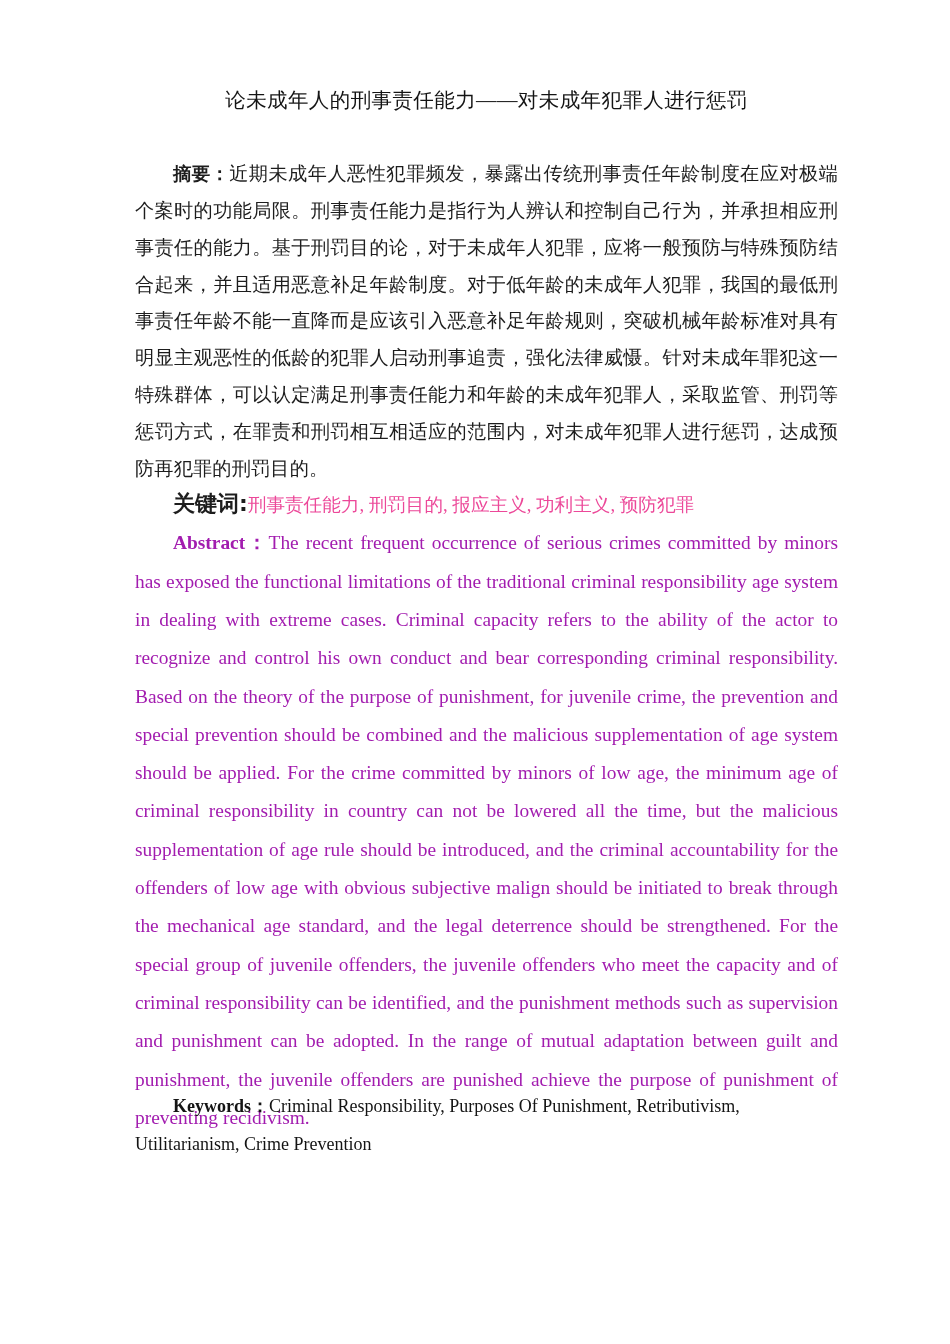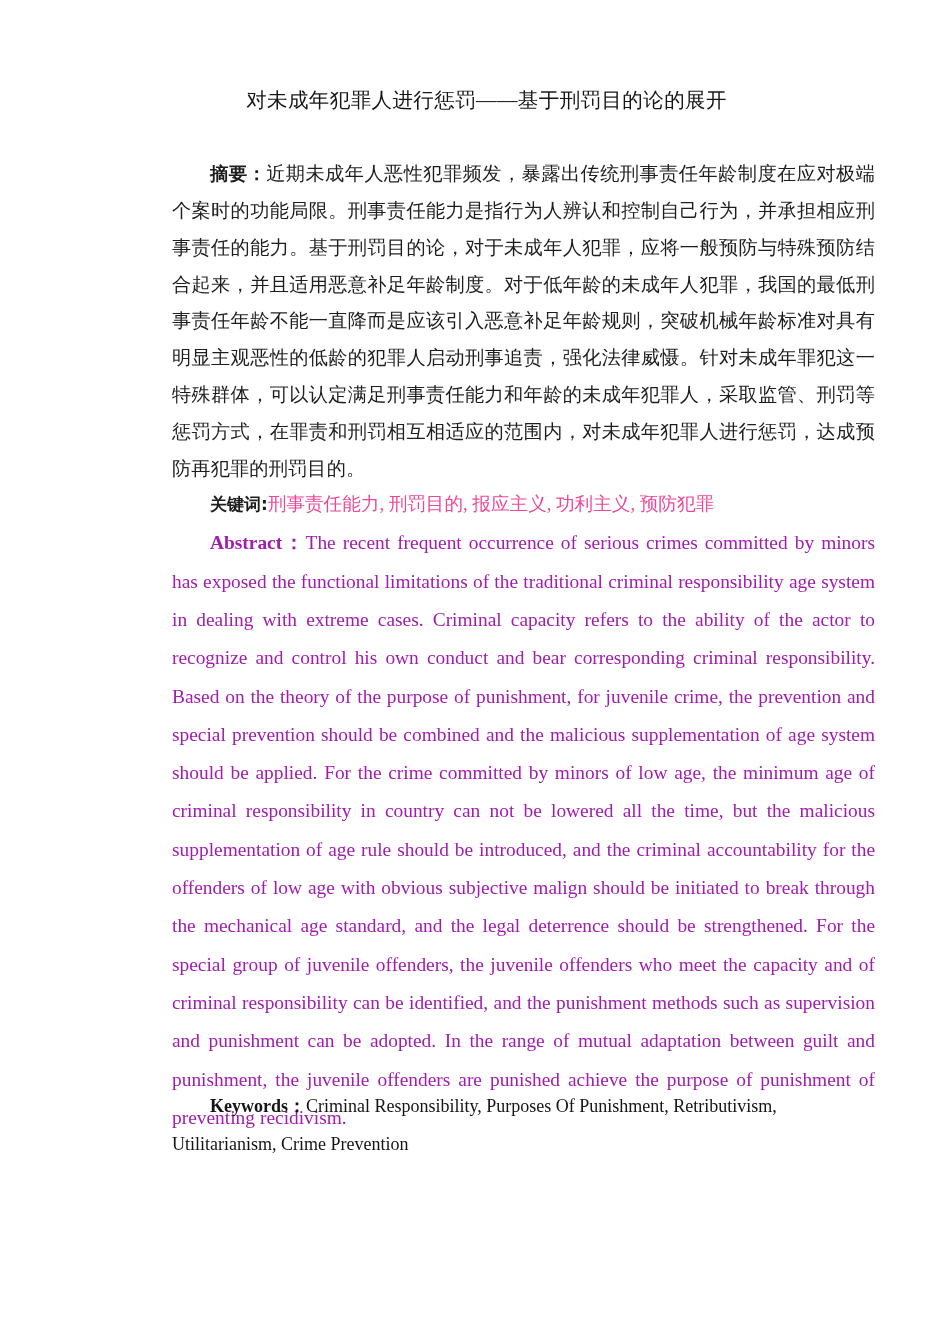--- a/index.html
+++ b/index.html
@@ -46,21 +46,20 @@
     font-weight: 400;
     letter-spacing: 0.4px;
     line-height: 30px;
     color: #141414;
   }
 
   .block {
     position: absolute;
     left: 0;
     width: 703px;
-    margin-left: 37px;
   }
 
   
   .cn-abstract {
     top: 137px;
     text-align: justify;
     text-align-last: left;
     text-justify: inter-character;
     font-size: 19.2px;
     line-height: 36.8px;
@@ -79,21 +78,21 @@
   .cn-keywords {
     top: 470px;
     font-size: 18.6px;
     line-height: 30px;
     text-indent: 38px;
     color: #1d1d1d;
   }
   .cn-keywords .lbl {
     font-weight: 700;
     font-family: "DejaVu Sans", "Liberation Sans", sans-serif;
-    font-size: 17px;
+    font-size: 22px;
   }
   .cn-keywords .kw {
     font-family: "Liberation Serif", "DejaVu Serif", serif;
     color: #ec4899;
   }
 
   
   .en-abstract {
     top: 505px;
     text-align: justify;
@@ -124,21 +123,21 @@
   .sep-colon {
     font-family: "DejaVu Sans", "Liberation Sans", sans-serif;
   }
 </style>
 </head>
 <body>
 
 <div class="page">
   <div class="content">
 
-    <h1 class="doc-title">对未成年犯罪人进行惩罚——基于刑罚目的论的展开</h1>
+    <h1 class="doc-title">论未成年人的刑事责任能力——对未成年犯罪人进行惩罚</h1>
 
     <p class="block cn-abstract"><span class="lbl">摘要</span><span class="lbl sep-colon">：</span><span>近期未成年人恶性犯罪频发，暴露出传统刑事责任年龄制度在应对极端个案时的功能局限。刑事责任能力是指行为人辨认和控制自己行为，并承担相应刑事责任的能力。基于刑罚目的论，对于未成年人犯罪，应将一般预防与特殊预防结合起来，并且适用恶意补足年龄制度。对于低年龄的未成年人犯罪，我国的最低刑事责任年龄不能一直降而是应该引入恶意补足年龄规则，突破机械年龄标准对具有明显主观恶性的低龄的犯罪人启动刑事追责，强化法律威慑。针对未成年罪犯这一特殊群体，可以认定满足刑事责任能力和年龄的未成年犯罪人，采取监管、刑罚等惩罚方式，在罪责和刑罚相互相适应的范围内，对未成年犯罪人进行惩罚，达成预防再犯罪的刑罚目的。</span></p>
 
     <p class="block cn-keywords"><span class="lbl">关键词</span><span class="lbl sep-colon">:</span><span class="kw">刑事责任能力, 刑罚目的, 报应主义, 功利主义, 预防犯罪</span></p>
 
     <p class="block en-abstract"><span class="lbl">Abstract</span><span class="lbl sep-colon">：</span><span>The recent frequent occurrence of serious crimes committed by minors has exposed the functional limitations of the traditional criminal responsibility age system in dealing with extreme cases. Criminal capacity refers to the ability of the actor to recognize and control his own conduct and bear corresponding criminal responsibility. Based on the theory of the purpose of punishment, for juvenile crime, the prevention and special prevention should be combined and the malicious supplementation of age system should be applied. For the crime committed by minors of low age, the minimum age of criminal responsibility in country can not be lowered all the time, but the malicious supplementation of age rule should be introduced, and the criminal accountability for the offenders of low age with obvious subjective malign should be initiated to break through the mechanical age standard, and the legal deterrence should be strengthened. For the special group of juvenile offenders, the juvenile offenders who meet the capacity and of criminal responsibility can be identified, and the punishment methods such as supervision and punishment can be adopted. In the range of mutual adaptation between guilt and punishment, the juvenile offenders are punished achieve the purpose of punishment of preventing recidivism.</span></p>
 
     <p class="block en-keywords"><span class="lbl">Keywords</span><span class="lbl sep-colon">：</span><span>Criminal Responsibility, Purposes Of Punishment, Retributivism, Utilitarianism, Crime Prevention</span></p>
 
   </div>

